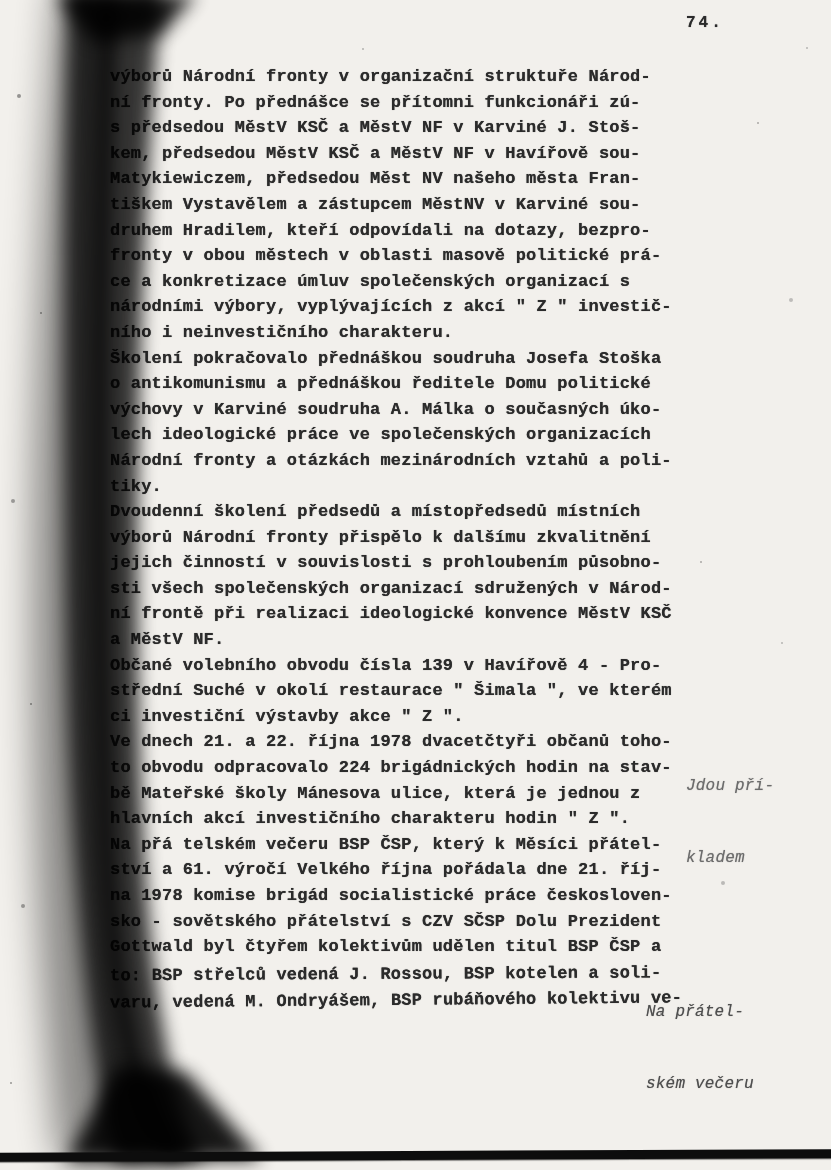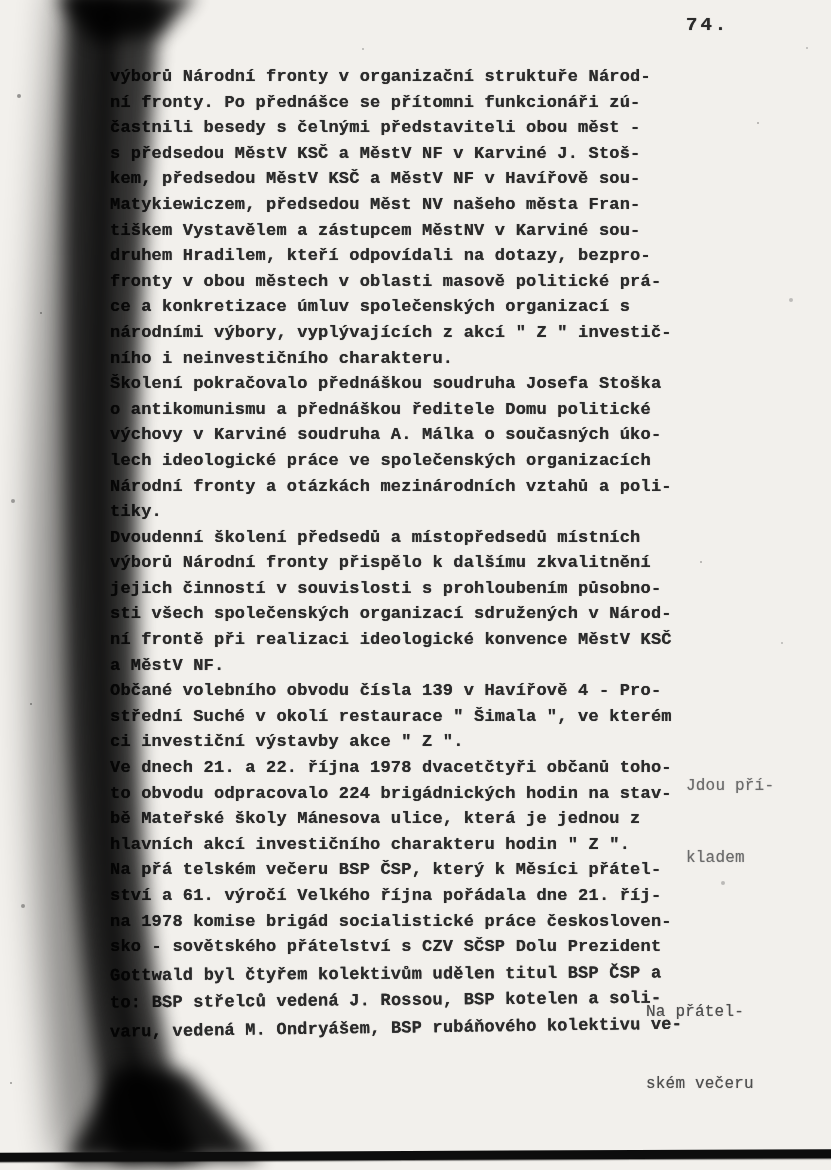--- a/index.html
+++ b/index.html
@@ -7,21 +7,21 @@
     width:831px;height:1170px;
     background:#ffffff;
     font-family:"Liberation Mono","DejaVu Sans Mono",monospace;
   }
   .page{
     position:relative;width:831px;height:1170px;overflow:hidden;
     background:var(--paper,#f2f0ec);
   }
   .page-number{
     position:absolute;left:686px;top:14px;
-    font-size:19px;font-weight:700;letter-spacing:3px;
+    font-size:16px;font-weight:700;letter-spacing:3px;
     color:var(--ink,#2b2b2b);
     text-shadow:0 0 .8px rgba(30,30,30,.8);
   }
   .body-text{position:absolute;left:110px;top:64px;width:620px;}
   .tline{
     font-size:17px;line-height:25.6px;letter-spacing:.2px;
     font-weight:700;white-space:pre;
     color:var(--ink,#2b2b2b);
     text-shadow:0 0 .7px rgba(25,25,25,.85);
     transform-origin:100% 50%;
@@ -30,21 +30,21 @@
   .tline:nth-child(36){transform:rotate(-0.3deg);}
   .tline:nth-child(37){transform:rotate(-0.5deg);}
   .tline:nth-child(38){transform:rotate(-0.8deg);}
   .tline:nth-child(39){transform:rotate(-1.1deg);}
   .tline:nth-child(40){transform:rotate(-1.5deg);}
   .tline:nth-child(41){transform:rotate(-1.9deg);}
   .tline:nth-child(42){transform:rotate(-2.4deg);}
   .margin-note{
     position:absolute;
     font-size:16px;line-height:24px;letter-spacing:.2px;
-    white-space:pre;font-weight:400;
+    white-space:pre;font-weight:400;font-style:italic;
   }
   .note-1{left:686px;top:726px;color:#6b6b6b;text-shadow:0 0 1px rgba(90,90,90,.55);}
   .note-2{left:646px;top:952px;color:#4f4f4f;text-shadow:0 0 .8px rgba(60,60,60,.6);}
   .binding{position:absolute;left:0;top:0;pointer-events:none;}
   .bottom-edge{
     position:absolute;left:-6px;top:1151px;width:845px;height:9px;
     background:#0d0d0d;transform:rotate(-0.25deg);
     box-shadow:0 1px 1px rgba(0,0,0,.5);
   }
   .specks{
@@ -70,21 +70,20 @@
 </head>
 <body>
 
 <div class="page">
 
   <div class="page-number">74.</div>
 
   <div class="body-text">
       <div class="tline">výborů Národní fronty v organizační struktuře Národ-</div>
       <div class="tline">ní fronty. Po přednášce se přítomni funkcionáři zú-</div>
-      <div class="tline">častnili besedy s čelnými představiteli obou měst -</div>
       <div class="tline">s předsedou MěstV KSČ a MěstV NF v Karviné J. Stoš-</div>
       <div class="tline">kem, předsedou MěstV KSČ a MěstV NF v Havířově sou-</div>
       <div class="tline">Matykiewiczem, předsedou Měst NV našeho města Fran-</div>
       <div class="tline">tiškem Vystavělem a zástupcem MěstNV v Karviné sou-</div>
       <div class="tline">druhem Hradilem, kteří odpovídali na dotazy, bezpro-</div>
       <div class="tline">fronty v obou městech v oblasti masově politické prá-</div>
       <div class="tline">ce a konkretizace úmluv společenských organizací s</div>
       <div class="tline">národními výbory, vyplývajících z akcí " Z " investič-</div>
       <div class="tline">ního i neinvestičního charakteru.</div>
       <div class="tline">Školení pokračovalo přednáškou soudruha Josefa Stoška</div>

